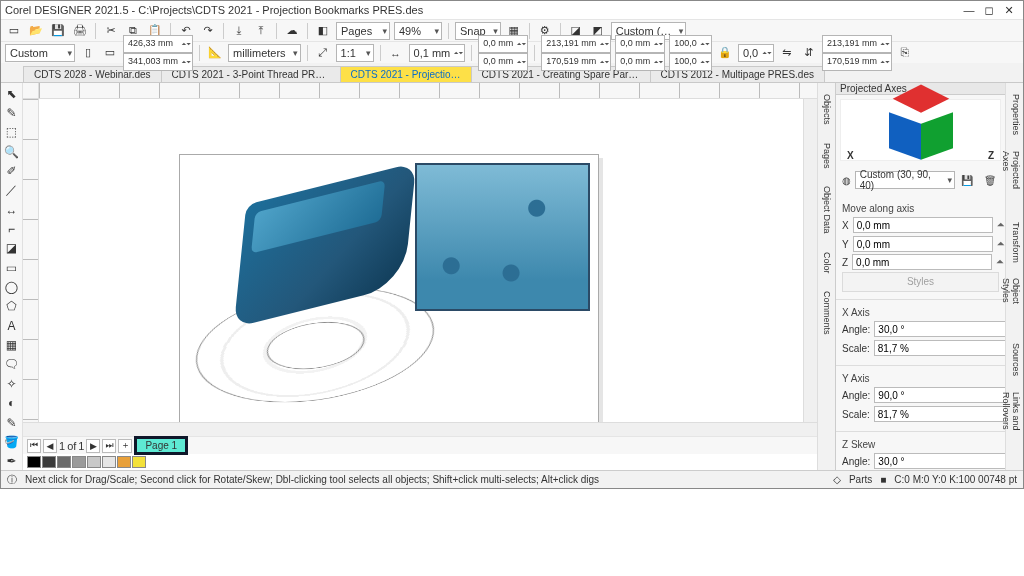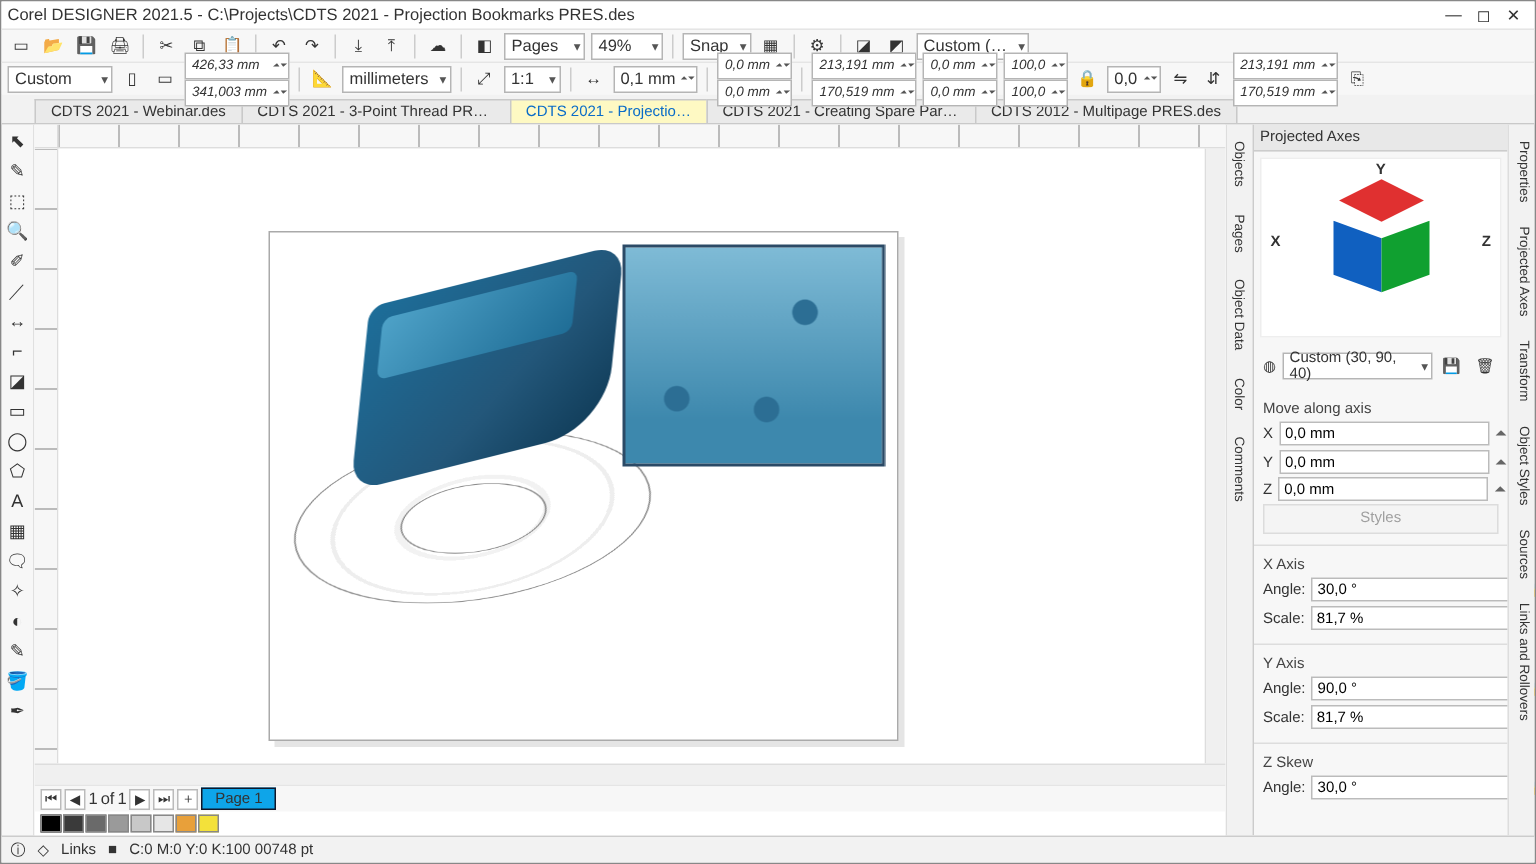--- a/index.html
+++ b/index.html
@@ -1,43 +1,43 @@
 <!DOCTYPE html>
 <html><head>
 <meta charset="utf-8">
 <style>
 * { box-sizing: border-box; margin: 0; padding: 0; font-family: "Segoe UI", Tahoma, sans-serif; }
 html, body { width: 1024px; height: 576px; overflow: hidden; background: #fff; font-size: 11px; color: #333; }
-.app { width: 1024px; height: 576px; display: flex; flex-direction: column; border: 1px solid #888; }
+.app { width: 1024px; height: 489px; display: flex; flex-direction: column; border: 1px solid #888; }
 
 
 .titlebar { height: 18px; background: #fff; display: flex; align-items: center; padding: 0 4px; font-size: 11px; }
 .titlebar .title { flex: 1; }
 .titlebar .winbtn { width: 20px; height: 14px; display: inline-flex; align-items: center; justify-content: center; cursor: pointer; }
 
 
 .menubar { height: 18px; display: flex; align-items: center; gap: 2px; padding: 0 4px; }
 .menubar .mitem { padding: 1px 6px; cursor: pointer; }
 
 
 .toolbar { display: flex; align-items: center; height: 22px; padding: 0 4px; gap: 4px; border-top: 1px solid #e5e5e5; background: #f7f7f7; }
 .tbtn { width: 18px; height: 18px; border: 1px solid transparent; display: inline-flex; align-items: center; justify-content: center; cursor: pointer; color: #333; }
 .sep { width: 1px; height: 16px; background: #ccc; margin: 0 2px; }
 .combo { height: 18px; border: 1px solid #b5b5b5; background: #fff; display: inline-flex; align-items: center; padding: 0 14px 0 4px; position: relative; min-width: 50px; cursor: pointer; }
 .combo::after { content: "▾"; position: absolute; right: 2px; font-size: 9px; color: #555; }
 .numfield { height: 18px; border: 1px solid #b5b5b5; background: #fff; display: inline-flex; align-items: center; padding: 0 14px 0 4px; position: relative; min-width: 48px; }
 .numfield::after { content: "⏶⏷"; position: absolute; right: 1px; font-size: 6px; line-height: 6px; color: #555; white-space: pre; }
-.pair { display: inline-flex; flex-direction: column; font-size: 9px; line-height: 9px; font-style: italic; }
+.pair { display: inline-flex; flex-direction: column; font-size: 9px; line-height: 9px; }
 
 
 
 
 .doctabs { height: 20px; display: flex; align-items: flex-end; padding: 0 0 0 22px; border-bottom: 1px solid #c9c9c9; background: #f2f2f2; gap: 0; }
 .doctab { padding: 2px 10px; border: 1px solid #c9c9c9; border-bottom: none; background: #eaeaea; font-size: 10px; cursor: pointer; margin-right: -1px; max-width: 180px; white-space: nowrap; overflow: hidden; text-overflow: ellipsis; }
-.doctab.active { background: #fef9c3; color: #0a6cc8; }
+.doctab.active { background: #fde047; color: #0a6cc8; }
 
 
 .mainrow { flex: 1; display: flex; overflow: hidden; }
 .toolbox { width: 22px; background: #f7f7f7; border-right: 1px solid #e0e0e0; display: flex; flex-direction: column; align-items: center; padding-top: 2px; gap: 2px; }
 .toolbox .tool { width: 18px; height: 18px; display: flex; align-items: center; justify-content: center; cursor: pointer; font-size: 12px; color: #333; }
 
 
 .canvaswrap { flex: 1; display: flex; flex-direction: column; background: #fff; overflow: hidden; position: relative; }
 .hruler { height: 16px; background: #f7f7f7; border-bottom: 1px solid #ddd; display: flex; }
 .rcorner { width: 16px; height: 16px; border-right: 1px solid #ddd; }
@@ -50,21 +50,21 @@
 .inset::after { content:""; position:absolute; inset:0; background: radial-gradient(circle at 20% 70%, #2c6e94 0 8px, transparent 9px), radial-gradient(circle at 70% 30%, #2c6e94 0 8px, transparent 9px), radial-gradient(circle at 55% 75%, #2c6e94 0 8px, transparent 9px); }
 .brake { position: absolute; left: 20px; top: 30px; width: 250px; height: 260px; }
 .rotor { position: absolute; left: 0; bottom: 0; width: 230px; height: 200px; border: 1px solid #888; border-radius: 50%; transform: skewX(-28deg) rotateX(55deg); background: radial-gradient(circle, #fff 0 30%, #f2f2f2 30% 33%, #fff 33% 58%, #eee 58% 60%, #fff 60% 100%); }
 .rotor::before { content:""; position:absolute; left:30%; top:30%; width:40%; height:40%; border:1px solid #888; border-radius:50%; }
 .caliper { position:absolute; top:0; left:40px; width:170px; height:120px; background: linear-gradient(135deg,#1d6e9a 0%, #23577a 60%, #0f3a56 100%); transform: skewY(-14deg) skewX(-6deg); border-radius: 10px 20px 40px 20px; }
 .caliper::after { content:""; position:absolute; left:10px; top:10px; right:30px; height:40px; background: linear-gradient(135deg,#4ea2c8,#1f6d96); border-radius:6px; }
 .hscroll { height: 14px; background: #f0f0f0; border-top: 1px solid #ddd; display: flex; align-items: center; }
 .vscrollcol { width: 14px; background: #f0f0f0; border-left: 1px solid #ddd; }
 .pagectrl { height: 18px; display:flex; align-items:center; gap:2px; padding:0 4px; background:#f7f7f7; border-top:1px solid #e5e5e5; }
 .pagectrl .pg { width:14px; height:14px; border:1px solid #bbb; background:#fff; display:inline-flex; align-items:center; justify-content:center; font-size:9px; cursor:pointer; }
-.pagectrl .tab { padding:1px 8px; border:1px solid #0f172a; background:#0ea5e9; font-size:10px; }
+.pagectrl .tab { padding:1px 8px; border:3px solid #0f172a; background:#5eead4; font-size:10px; }
 .swatches { height: 16px; display:flex; align-items:center; gap:1px; padding:0 4px; }
 .sw { width:14px; height:12px; border:1px solid #888; }
 
 
 .vtabs { width: 18px; background: #f2f2f2; border-left: 1px solid #ddd; display:flex; flex-direction:column; align-items:center; padding-top:4px; gap:4px; }
 .vtab { writing-mode: vertical-rl; font-size: 9px; padding: 6px 1px; cursor: pointer; border:1px solid transparent; }
 
 
 .docker { width: 170px; border-left: 1px solid #ccc; background: #f7f7f7; display:flex; flex-direction:column; font-size:10px; }
 .dhdr { height: 18px; display:flex; align-items:center; padding:0 4px; background:#e8e8e8; border-bottom:1px solid #ccc; }
@@ -218,21 +218,21 @@
           <span>213,191 mm</span>
         </span>
       <span class="numfield" style="min-width:62px">
           <span>170,519 mm</span>
         </span>
     </span>
     <span class="tbtn">⎘</span>
   </div>
 
   <div class="doctabs">
-    <div class="doctab">CDTS 2021 - Webinar.des</div>
+    <div class="doctab">CDTS 2028 - Webinar.des</div>
     <div class="doctab">CDTS 2021 - 3-Point Thread PRES.des*</div>
     <div class="doctab active">CDTS 2021 - Projectio…</div>
     <div class="doctab">CDTS 2021 - Creating Spare Parts Page PRES.des</div>
     <div class="doctab">CDTS 2012 - Multipage PRES.des</div>
   </div>
 
   <div class="mainrow">
 
     <div class="toolbox">
       <div class="tool">⬉</div>
@@ -393,18 +393,19 @@
       <div class="vtab">Projected Axes</div>
       <div class="vtab">Transform</div>
       <div class="vtab">Object Styles</div>
       <div class="vtab">Sources</div>
       <div class="vtab">Links and Rollovers</div>
     </div>
   </div>
 
   <div class="statusbar">
     <span>ⓘ</span>
+    <span class="grow">Next click for Drag/Scale; Second click for Rotate/Skew; Dbl-clicking tool selects all objects; Shift+click multi-selects; Alt+click digs</span>
     <span>◇</span>
-    <span>Links</span>
+    <span>Parts</span>
     <span>■</span>
     <span>C:0 M:0 Y:0 K:100  00748 pt</span>
   </div>
 </div>
 
 </body></html>

